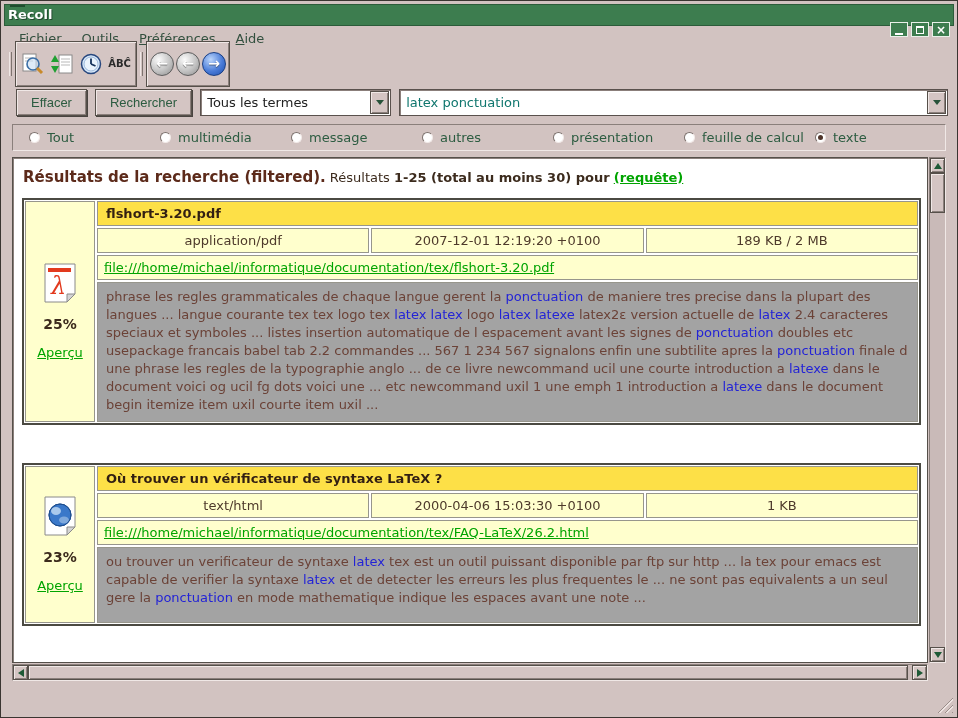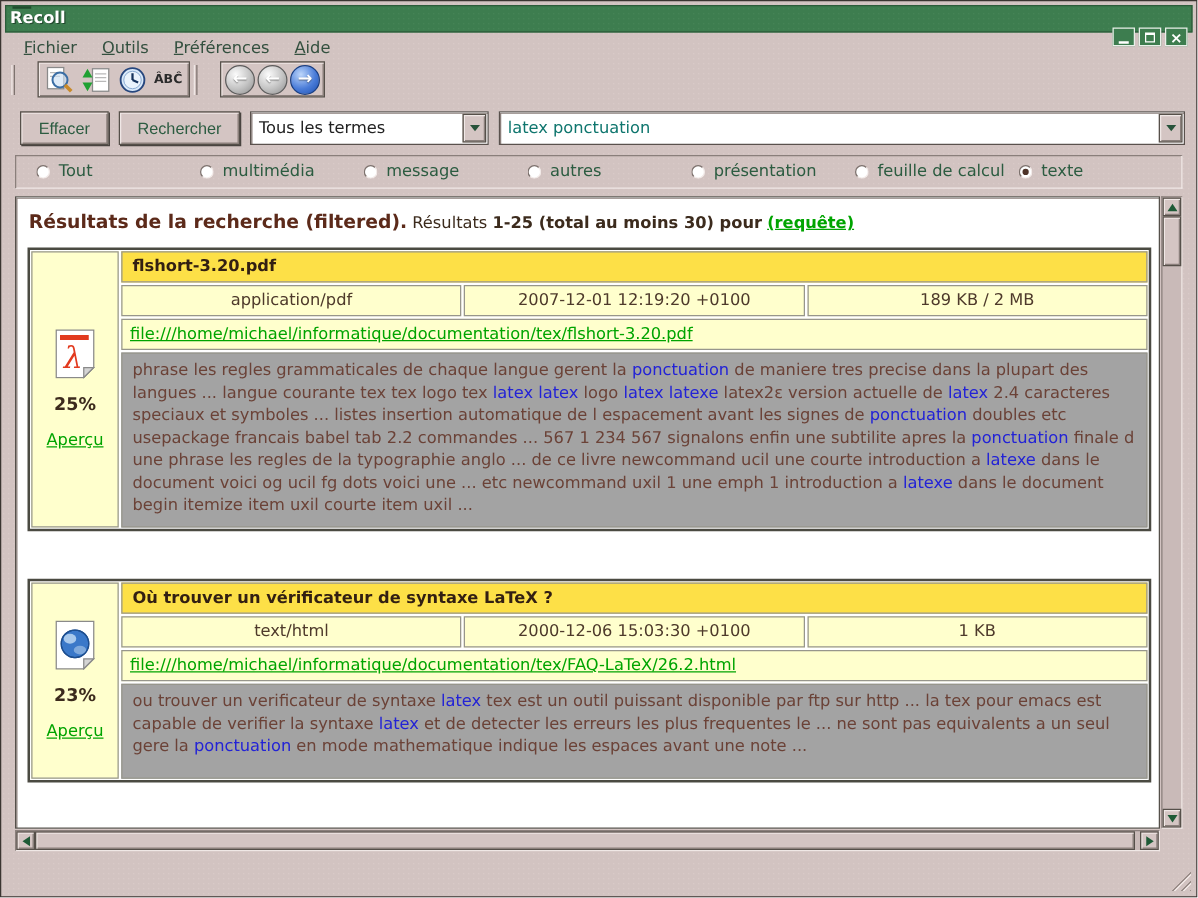--- a/index.html
+++ b/index.html
@@ -25,23 +25,23 @@
     display:flex; align-items:center; justify-content:center; cursor:pointer; }
   .glyph-min { width:8px; height:2px; background:#fff; margin-top:8px; }
   .glyph-max { width:8px; height:8px; border:1px solid #fff; border-top-width:2px; }
   .glyph-close { color:#fff; font-size:12px; font-weight:bold; line-height:1; }
   
   .menubar { height:22px; display:flex; align-items:flex-end; padding:0 6px; gap:2px; }
   .menu-item { font-size:13px; color:#33503f; padding:2px 9px; cursor:pointer; }
   
   .toolbar { height:31px; display:flex; align-items:center; padding:1px 2px; }
   .tb-handle { width:3px; height:24px; border-left:1px solid #efe7e5; border-right:1px solid #7e736f; margin:0 3px; }
-  .tb-group { display:flex; align-items:center; gap:2px; padding:1px 3px; height:29px;
+  .tb-group { display:flex; align-items:center; gap:2px; padding:1px 3px; height:46px;
     background:#d4c5c3; border:1px solid #56504a;
-    box-shadow: inset 1px 1px 0 #f0e8e6, inset -1px -1px 0 #8a7f7b; margin-left: 15px; }
+    box-shadow: inset 1px 1px 0 #f0e8e6, inset -1px -1px 0 #8a7f7b; }
   .tb-btn { width:27px; height:25px; display:flex; align-items:center; justify-content:center; cursor:pointer; }
   .abc-label { font-size:10px; font-weight:bold; color:#2b2b2b; letter-spacing:0; }
   .circle-btn { width:24px; height:24px; border-radius:50%; border:1px solid #5d5d5d;
     display:flex; align-items:center; justify-content:center;
     color:#fff; font-size:14px; font-weight:bold; line-height:1; cursor:pointer;
     background: radial-gradient(circle at 35% 30%, #fbfbfb, #c3c3c3 55%, #8d8d8d); }
   .circle-btn.blue { background: radial-gradient(circle at 35% 30%, #bcd6fb, #4a7cd8 55%, #1d4fae); border-color:#1a3f83; }
   .circle-btn span { text-shadow:0 1px 1px rgba(0,0,0,.45); margin-top:-1px; }
   
   .searchrow { display:flex; align-items:center; margin:10px 6px 0 12px; height:27px; gap:8px; }
@@ -288,21 +288,21 @@
             <ellipse cx="21" cy="24" rx="5" ry="3.5" fill="#7fa9dc"></ellipse>
             <circle cx="17" cy="19" r="11" fill="none" stroke="#1d4e8f"></circle>
           </svg>
           <div class="relevance">23%</div>
           <a class="link preview">Aperçu</a>
         </div>
         <div class="card-right">
           <div class="cell row-title">Où trouver un vérificateur de syntaxe LaTeX ?</div>
           <div class="row-meta">
             <div class="cell">text/html</div>
-            <div class="cell">2000-12-06 15:03:30 +0100</div>
+            <div class="cell">2000-04-06 15:03:30 +0100</div>
             <div class="cell">1 KB</div>
           </div>
           <div class="cell row-url">
             <a class="link">file:///home/michael/informatique/documentation/tex/FAQ-LaTeX/26.2.html</a>
           </div>
           <div class="cell row-snippet" style="min-height:76px;"><span>ou trouver un verificateur de syntaxe </span><span class="hl">latex</span><span> tex est un outil puissant disponible par ftp sur http ... la tex pour emacs est capable de verifier la syntaxe </span><span class="hl">latex</span><span> et de detecter les erreurs les plus frequentes le ... ne sont pas equivalents a un seul gere la </span><span class="hl">ponctuation</span><span> en mode mathematique indique les espaces avant une note ...</span></div>
         </div>
       </div>
 
     </div>

